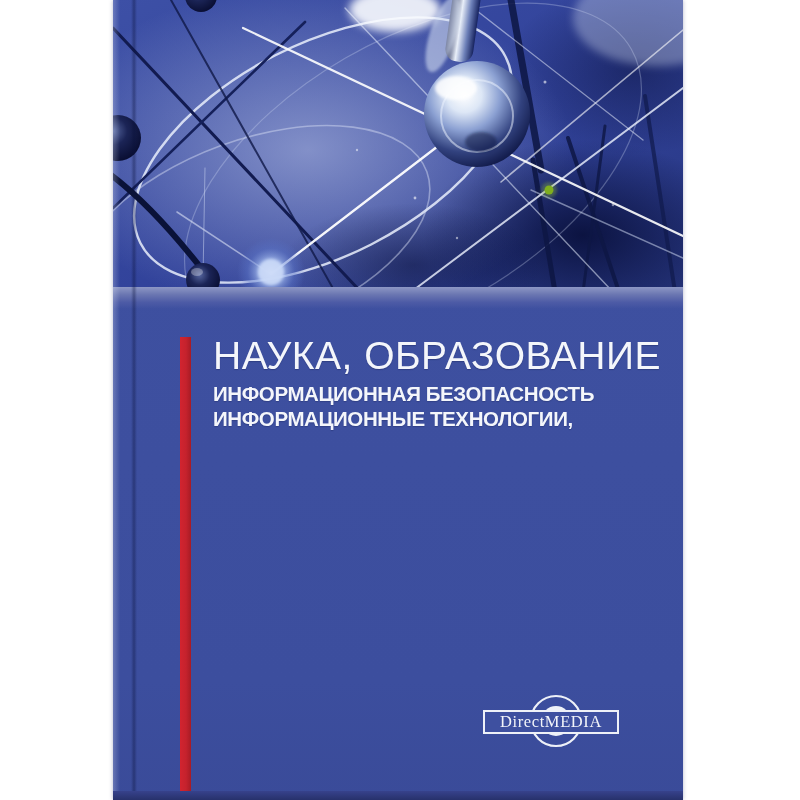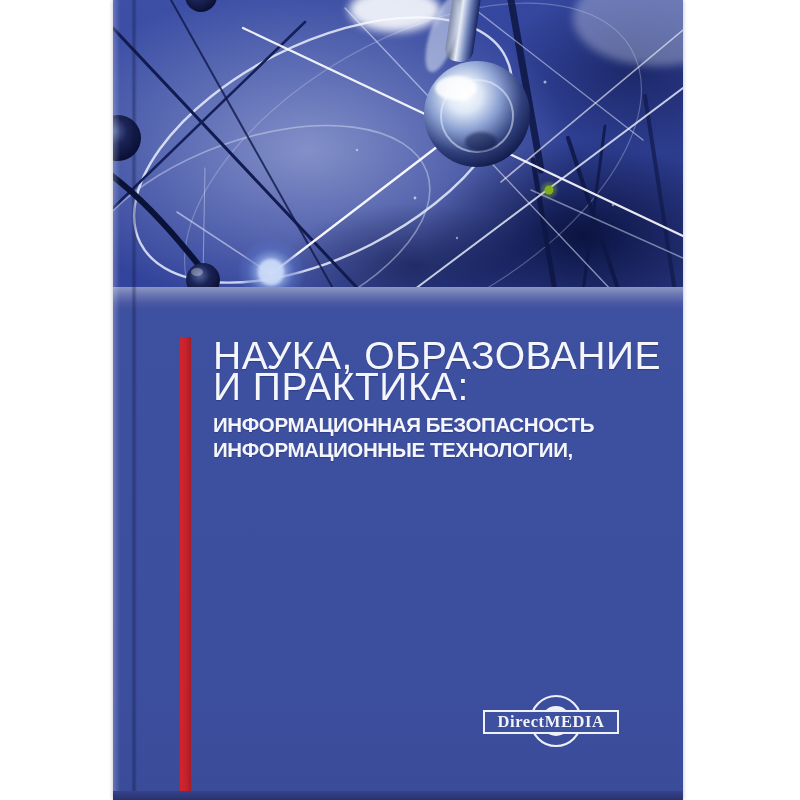--- a/index.html
+++ b/index.html
@@ -40,21 +40,21 @@
   .subtitle-block{margin-top:10px;}
   .subtitle-line{font-weight:bold;font-size:20.5px;line-height:25.4px;letter-spacing:-.4px;
     text-transform:uppercase;white-space:nowrap;
     text-shadow:0 1px 1px rgba(20,30,80,.3);}
 
   .publisher-logo{position:absolute;left:366px;top:692px;width:145px;height:60px;}
   .logo-rings{position:absolute;left:0;top:0;width:145px;height:60px;display:block;}
   .logo-box{position:absolute;left:4px;top:18px;width:136px;height:24px;
     background:var(--cover-blue);border:2px solid #eef1f8;
     display:flex;align-items:center;justify-content:center;}
-  .logo-text{font-family:"Liberation Serif",serif;font-weight:bold;font-size:16.5px;
+  .logo-text{font-family:"Liberation Serif",serif;font-weight:normal;font-size:16.5px;
     color:#f2f4f9;letter-spacing:.6px;white-space:nowrap;}
 </style>
 </head>
 <body>
 
 <div class="page">
   <div class="book">
 
     <svg class="cover-art" viewBox="0 0 570 292" preserveAspectRatio="none">
       <defs>
@@ -177,21 +177,20 @@
         <circle cx="500" cy="205" r="1.3" opacity=".45"></circle>
       </g>
     </svg>
 
     <div class="transition-band"></div>
 
     <div class="red-stripe"></div>
 
     <div class="title-block">
       <div class="title-line">НАУКА, ОБРАЗОВАНИЕ</div>
-      <div class="title-line">И ПРАКТИКА:</div>
       <div class="subtitle-block">
         <div class="subtitle-line">ИНФОРМАЦИОННАЯ БЕЗОПАСНОСТЬ</div>
         <div class="subtitle-line">ИНФОРМАЦИОННЫЕ ТЕХНОЛОГИИ,</div>
       </div>
     </div>
 
     <div class="publisher-logo">
       <svg class="logo-rings" viewBox="0 0 145 60">
         <circle cx="77" cy="29" r="25" fill="none" stroke="#eef1f8" stroke-width="2.2"></circle>
         <circle cx="77" cy="29" r="15" fill="#eef1f8"></circle>

